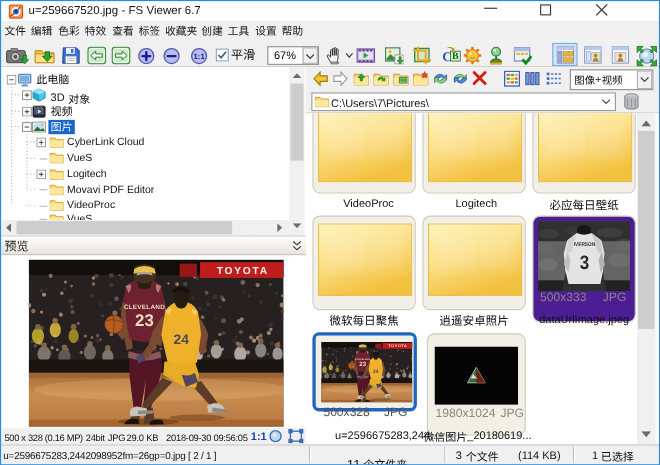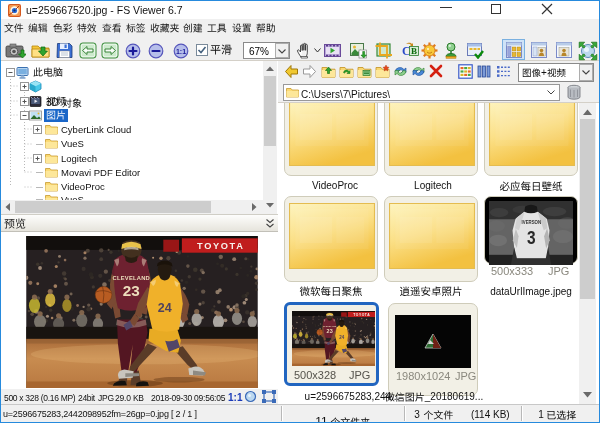--- a/index.html
+++ b/index.html
@@ -628,21 +628,21 @@
   </div>
 <svg class="a" style="left:20px;top:82.0px" width="9" height="9" viewBox="0 0 9 9">
     <rect x="0.5" y="0.5" width="8" height="8" fill="#fff" stroke="#969696"></rect>
     <path d="M2.5 4.5 h4 M4.5 2.5 v4" stroke="#555" stroke-width="1"></path>
   </svg>
 <svg class="a" style="left:29px;top:80.0px" width="13" height="13" viewBox="0 0 13 13">
     <path d="M6.5 1 L12 3.5 V9 L6.5 12 L1 9 V3.5 z" fill="#49c8e8" stroke="#1a88b8" stroke-width="0.8"></path>
 <path d="M6.5 1 L12 3.5 L6.5 6.2 L1 3.5 z" fill="#9ae4f4"></path>
 <path d="M6.5 6.2 V12 L1 9 V3.5 z" fill="#2aa8cc"></path>
   </svg>
-<div class="a row" style="left:46px;top:97px;color:#111;font-size:10px">3D&nbsp;<svg width="20" height="10" viewBox="0 -880 2000 1000">
+<div class="a row" style="left:46px;top:84px;color:#111;font-size:10px">3D&nbsp;<svg width="20" height="10" viewBox="0 -880 2000 1000">
       <use href="#g5bf9" x="0"></use>
       <use href="#g8c61" x="1000"></use>
     </svg></div>
 <svg class="a" style="left:20px;top:96.5px" width="9" height="9" viewBox="0 0 9 9">
     <rect x="0.5" y="0.5" width="8" height="8" fill="#fff" stroke="#969696"></rect>
     <path d="M2.5 4.5 h4 M4.5 2.5 v4" stroke="#555" stroke-width="1"></path>
   </svg>
 <svg class="a" style="left:29px;top:94.5px" width="13" height="13" viewBox="0 0 13 13">
     <rect x="1" y="1.5" width="11" height="10" rx="1" fill="#2a2a3a" stroke="#111" stroke-width="0.7"></rect>
 <rect x="2.2" y="3" width="8.6" height="6" fill="#4a5a7a"></rect>
@@ -882,28 +882,28 @@
     <div class="a" style="left:3px;top:93px;width:94px;height:86px;background:#f2f0e6;border:1px solid #cfccba;border-radius:7px">
       <svg class="a" style="left:4px;top:6px" width="86" height="66" viewBox="0 0 80 66" preserveAspectRatio="none">
         <use href="#bigfolder"></use>
       </svg>
     </div>
     <div class="a" style="left:103px;top:93px;width:94px;height:86px;background:#f2f0e6;border:1px solid #cfccba;border-radius:7px">
       <svg class="a" style="left:4px;top:6px" width="86" height="66" viewBox="0 0 80 66" preserveAspectRatio="none">
         <use href="#bigfolder"></use>
       </svg>
     </div>
-    <div class="a" style="left:203px;top:93px;width:94px;height:68px;background:#000000;border:1px solid #cfccba;border-radius:7px">
+    <div class="a" style="left:203px;top:93px;width:94px;height:97px;background:#4c1d95;border:1px solid #cfccba;border-radius:7px">
       <svg class="a" style="left:4px;top:4px" width="84" height="64" viewBox="0 0 500 333" preserveAspectRatio="none">
         <use href="#iverson"></use>
       </svg>
 <div class="a" style="left:6px;top:68px;color:#8a887e;font-size:11px">500x333</div>
 <div class="a" style="left:63px;top:68px;color:#8a887e;font-size:11px">JPG</div>
     </div>
-    <div class="a" style="left:3px;top:199px;width:95px;height:84px;background:#f2f0e6;border:3px solid #2165c0;border-radius:6px">
+    <div class="a" style="left:3px;top:199px;width:95px;height:72px;background:#f2f0e6;border:3px solid #2165c0;border-radius:6px">
       <svg class="a" style="left:5px;top:6px" width="83" height="55" viewBox="0 0 500 328" preserveAspectRatio="none">
         <use href="#bball"></use>
       </svg>
 <div class="a" style="left:7px;top:64px;color:#55534c;font-size:11px">500x328</div>
 <div class="a" style="left:62px;top:64px;color:#55534c;font-size:11px">JPG</div>
     </div>
     <div class="a" style="left:107px;top:200px;width:90px;height:93px;background:#f2f0e6;border:1px solid #cfccba;border-radius:7px">
       <svg class="a" style="left:6px;top:11px" width="76" height="53" viewBox="0 0 76 53" preserveAspectRatio="none">
         <use href="#darkimg"></use>
       </svg>

